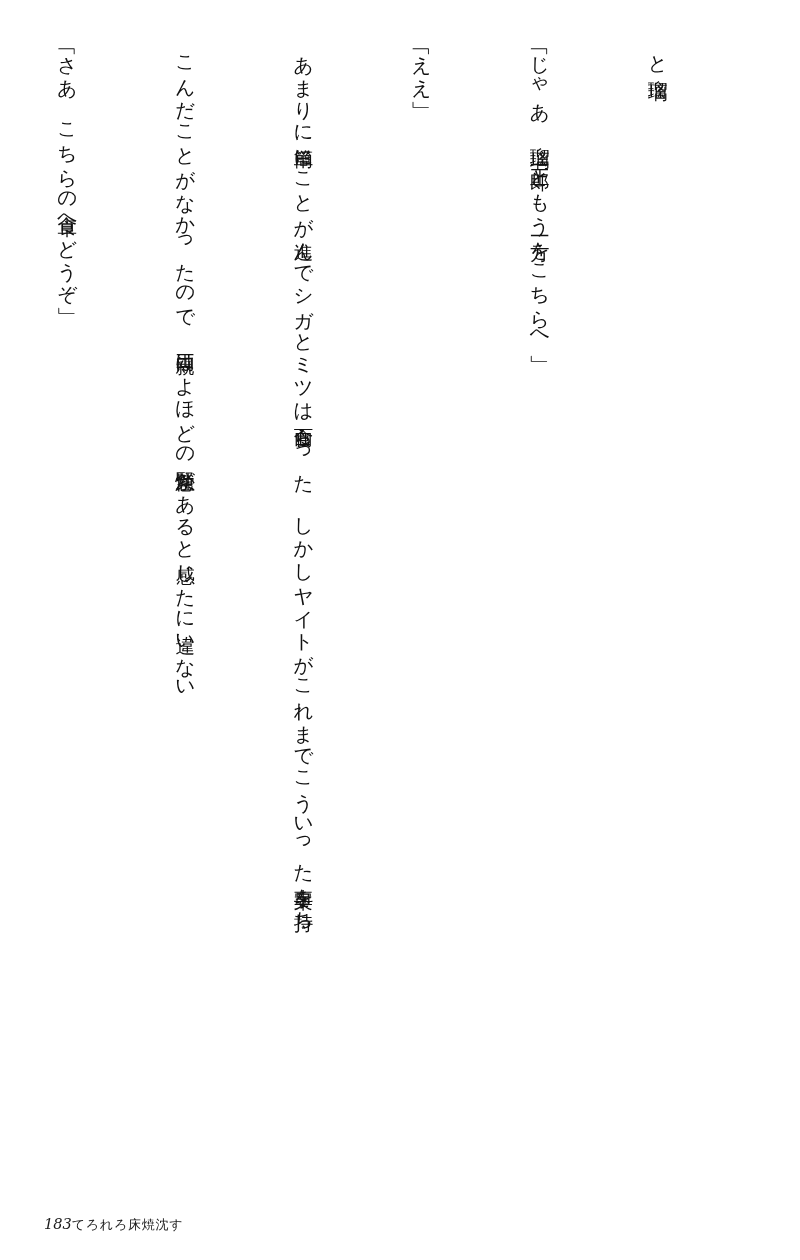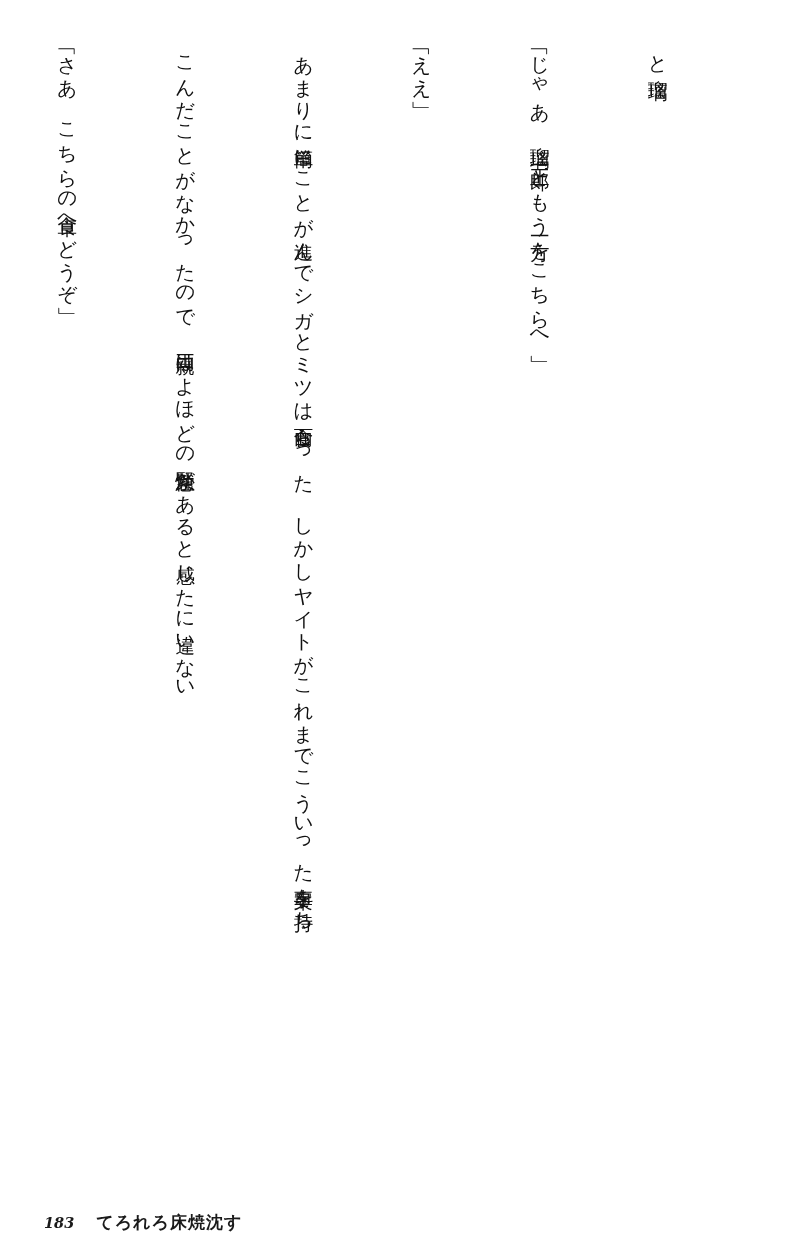--- a/index.html
+++ b/index.html
@@ -49,32 +49,30 @@
     text-indent: 0;
   }
 
   
   #footer {
     position: absolute;
     left: 44px;
     bottom: 26px;
     display: flex;
     align-items: baseline;
-    gap: 22px;
     font-size: 14px;
     color: #1a1a1a;
-    font-weight: bold;
   }
   #footer .folio {
     font-style: italic;
     font-family: "DejaVu Serif", "Liberation Serif", serif;
     font-size: 14.5px;
   }
   #footer .runhead {
-    font-size: 17px;
+    font-size: 13px;
     letter-spacing: 0.06em;
   }
 </style>
 </head>
 <body>
 
 <div id="page">
 
   <div id="vtext">
     <p>と瑠璃</p>

